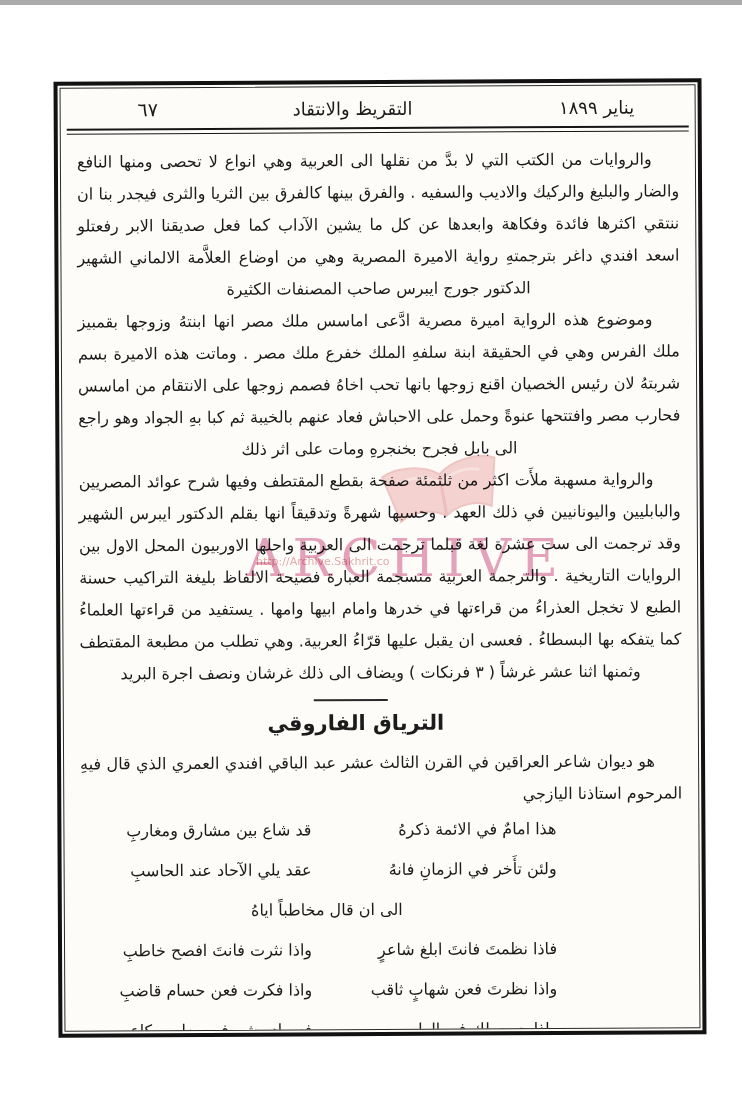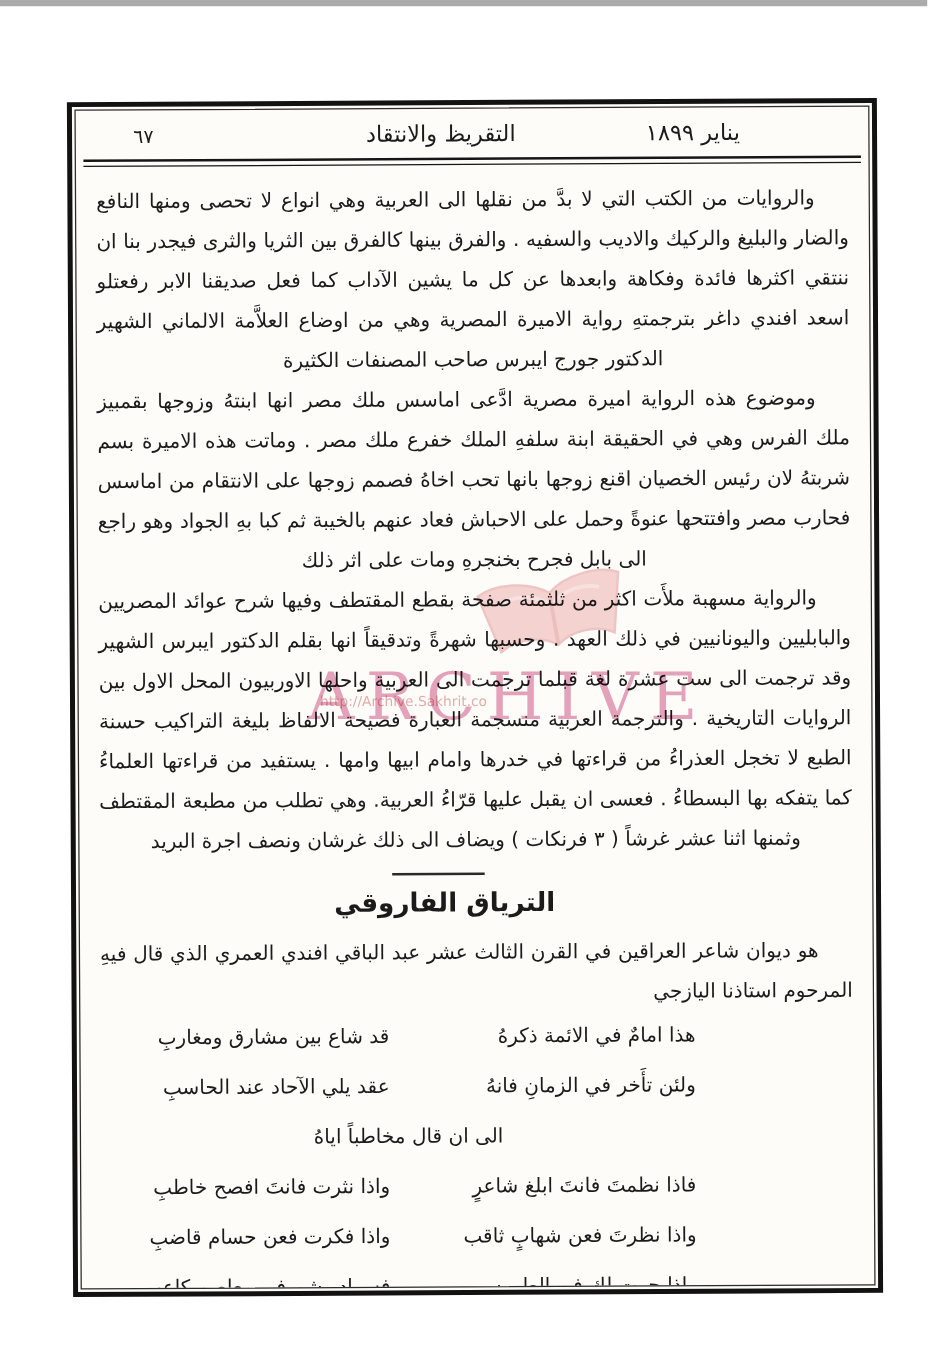--- a/index.html
+++ b/index.html
@@ -17,23 +17,23 @@
     box-sizing:border-box;z-index:1;
   }
   .frame-inner{
     position:absolute;inset:2px;border:1px solid #2b2b2b;
     padding:0;box-sizing:border-box;overflow:hidden;
   }
   .page-header{
     display:flex;direction:rtl;align-items:baseline;
     padding:10px 18px 6px 18px;
   }
-  .hdr-date{width:160px;text-align:left;font-size:18px;}
+  .hdr-date{width:160px;text-align:center;font-size:18px;}
   .hdr-title{flex:1;text-align:center;font-size:18px;}
-  .hdr-pagenum{width:110px;text-align:left;font-size:15px;padding-left:28px;box-sizing:border-box;}
+  .hdr-pagenum{width:110px;text-align:center;font-size:19px;padding-left:28px;box-sizing:border-box;}
   .double-rule{height:3px;border-top:2px solid #161616;border-bottom:1px solid #161616;margin:2px 6px 0 6px;}
   .content{
     direction:rtl;text-align:justify;
     padding:12px 16px 0 16px;
     font-size:16px;line-height:32px;
   }
   .content p{margin:0;text-indent:1.7em;text-align:justify;text-align-last:center;}
   .content p.align-last-right{text-align-last:right;}
   .sep-dash{width:74px;border-top:2px solid #2a2a2a;margin:10px auto 6px auto;transform:translateX(-30px);}
   .section-title{

